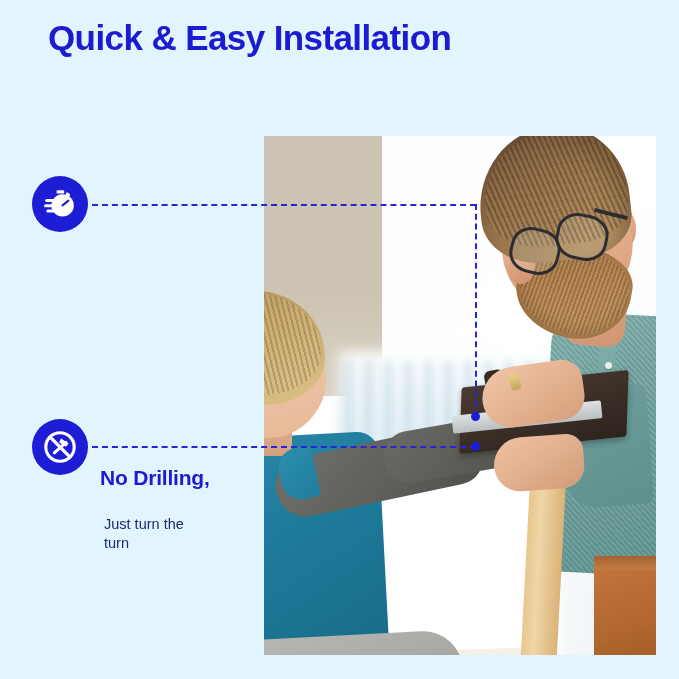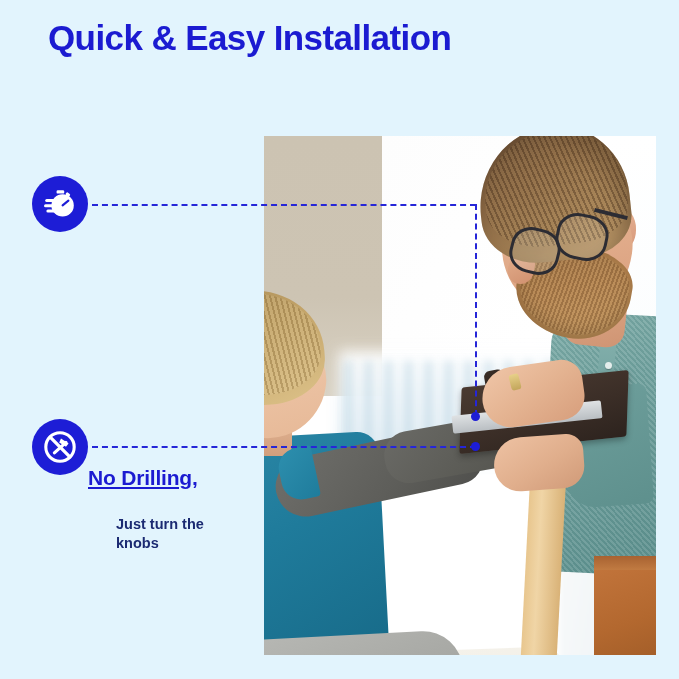--- a/index.html
+++ b/index.html
@@ -326,29 +326,29 @@
   
   .feature-heading {
     position: absolute;
     font-size: 21px;
     font-weight: bold;
     color: #1b1bd1;
     line-height: 1.16;
     letter-spacing: -0.2px;
   }
   #feature-1-heading { left: 104px; top: 221px; }
-  #feature-2-heading { left: 88px; top: 466px; text-decoration: underline; }
+  #feature-2-heading { left: 100px; top: 466px; }
   .feature-sub {
     position: absolute;
     font-size: 14.5px;
     font-weight: normal;
     color: #1b2a72;
     line-height: 1.3;
   }
-  #feature-2-sub { left: 116px; top: 515px; font-weight: bold; }
+  #feature-2-sub { left: 104px; top: 515px; }
 
   
   .conn-h {
     position: absolute;
     height: 0;
     border-top: 2px dashed #2626d8;
   }
   .conn-v {
     position: absolute;
     width: 0;
@@ -459,16 +459,16 @@
       <line x1="8.2" y1="8.2" x2="27.8" y2="27.8" stroke="#1d1dd6" stroke-width="1.2" stroke-linecap="round" opacity="0"></line>
     </svg>
   </div>
 
 
   <div class="feature-heading" id="feature-2-heading">
     <div>No Drilling,</div>
   </div>
   <div class="feature-sub" id="feature-2-sub">
     <div>Just turn the</div>
-    <div>knobs</div>
+    <div>turn</div>
   </div>
 
 </div>
 
 </body></html>

